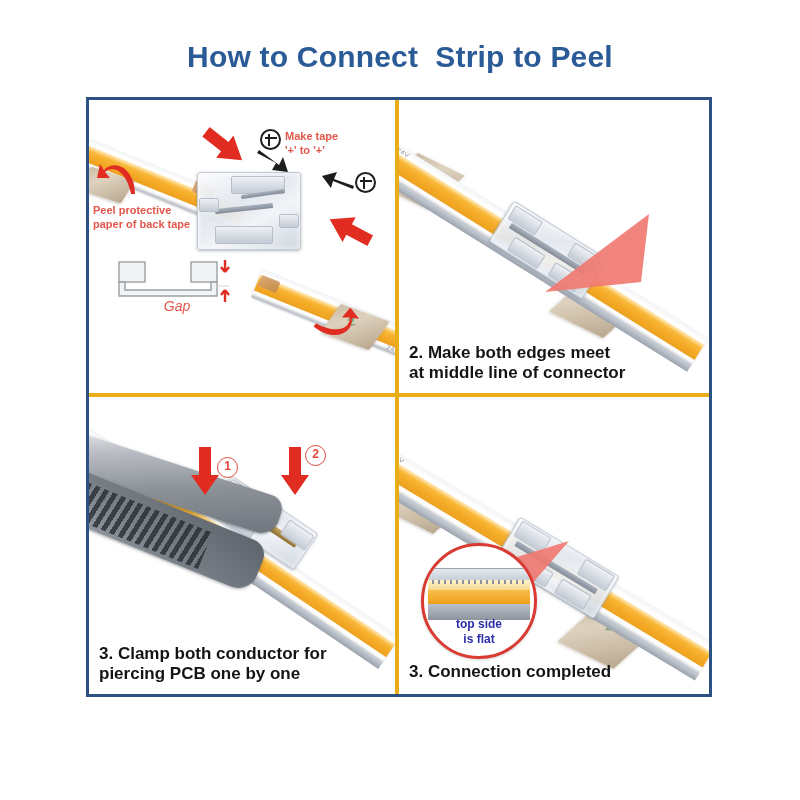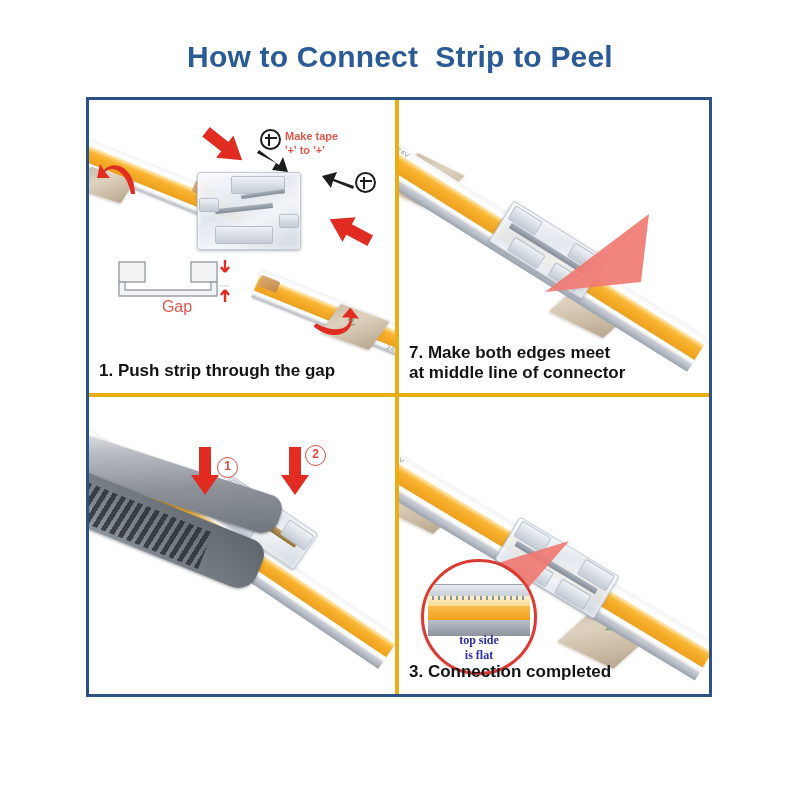--- a/index.html
+++ b/index.html
@@ -220,24 +220,25 @@
   }
 
   
   .gap-diagram {
     position: absolute;
     z-index: 30;
   }
   .gap-label {
     position: absolute;
     color: #e2574b;
-    font-size: 16px;
+    font-size: 14px;
     text-align: center;
     width: 100%;
     top: 40px;
+    font-style: italic;
   }
 
   
   .inset-circle {
     position: absolute;
     border-radius: 50%;
     border: 3px solid #d93b33;
     background: #ffffff;
     overflow: hidden;
     z-index: 38;
@@ -358,38 +359,39 @@
       </div>
       <div class="annot-red" style="left:196px; top:30px; width:86px;">Make tape
 '+'  to  '+'</div>
       <div class="plus-badge" style="left:266px; top:72px;"></div>
       <div style="position:absolute; left:233px; top:70px;">
         <svg width="34" height="22" viewBox="0 0 34 22">
           <path d="M32 16 L12 9 L15 2 L0 6 L9 18 L11 11 L31 19 Z" fill="#1d1d1d"></path>
         </svg>
       </div>
 
+      <div class="annot-red" style="left:4px; top:104px; width:120px;">Peel protective
+paper of back tape</div>
 
       <div class="gap-diagram" style="left:28px; top:158px; width:120px; height:58px;">
         <svg width="120" height="48" viewBox="0 0 120 48">
           <rect x="2" y="4" width="26" height="20" fill="#f2f3f4" stroke="#9aa0a6" stroke-width="1.4"></rect>
           <rect x="74" y="4" width="26" height="20" fill="#f2f3f4" stroke="#9aa0a6" stroke-width="1.4"></rect>
           <path d="M2 24 L2 38 L100 38 L100 24 L94 24 L94 32 L8 32 L8 24 Z" fill="#f2f3f4" stroke="#9aa0a6" stroke-width="1.4"></path>
           <line x1="100" y1="28" x2="112" y2="28" stroke="#d0d3d7" stroke-width="1"></line>
         </svg>
         <div style="position:absolute; left:101px; top:2px;">
           <svg width="14" height="42" viewBox="0 0 14 42">
             <path d="M7 0 L7 12 M7 12 L3 7 M7 12 L11 7" stroke="#e12c22" stroke-width="2.4" fill="none"></path>
             <path d="M7 42 L7 30 M7 30 L3 35 M7 30 L11 35" stroke="#e12c22" stroke-width="2.4" fill="none"></path>
           </svg>
         </div>
         <div class="gap-label">Gap</div>
       </div>
 
-      <div class="caption one-line">1. Push strip through the gap</div>
     </div>
   </div>
 
   <div class="panel row-top">
     <div class="panel-inner">
 
       <div class="tape" style="left:-2px; top:58px; width:52px; height:46px; transform:rotate(26deg) skewX(-22deg);">
         <div class="tape-mark" style="left:20px; top:6px; transform:rotate(-30deg);">2</div>
       </div>
 
@@ -414,21 +416,21 @@
         <div class="clip" style="right:10px; bottom:2px; width:30px; height:14px;"></div>
       </div>
 
       <div class="inset-cone" style="left:146px; top:108px;">
         <svg width="110" height="90" viewBox="0 0 110 90">
           <path d="M104 6 L96 74 L0 84 Z" fill="#f07a72" opacity="0.92"></path>
         </svg>
       </div>
 
 
-      <div class="caption two-line">7. Make both edges meet
+      <div class="caption two-line">2. Make both edges meet
 at middle line of connector</div>
     </div>
   </div>
 
   <div class="panel col-left">
     <div class="panel-inner">
 
       <div class="strip" style="left:-30px; top:14px; width:400px; height:32px; transform:rotate(34deg);">
         <div class="pcb"></div>
         <div class="cob"></div>
@@ -464,20 +466,22 @@
       </div>
       <div class="num-badge" style="left:128px; top:60px;">1</div>
 
       <div class="arrow-red" style="left:192px; top:50px;">
         <svg width="28" height="48" viewBox="0 0 28 48">
           <path d="M8 0 L20 0 L20 28 L28 28 L14 48 L0 28 L8 28 Z" fill="#e12c22"></path>
         </svg>
       </div>
       <div class="num-badge" style="left:216px; top:48px;">2</div>
 
+      <div class="caption two-line">3. Clamp both conductor for
+piercing PCB one by one</div>
     </div>
   </div>
 
   <div class="panel">
     <div class="panel-inner">
 
       <div class="tape" style="left:4px; top:84px; width:52px; height:48px; transform:rotate(26deg) skewX(-22deg);">
         <div class="tape-mark" style="left:20px; top:4px; transform:rotate(-32deg);">2</div>
       </div>
 
@@ -501,21 +505,21 @@
         <div class="clip" style="left:22px; bottom:2px; width:34px; height:15px;"></div>
         <div class="clip" style="right:14px; bottom:2px; width:32px; height:15px;"></div>
       </div>
 
       <div class="inset-cone" style="left:66px; top:140px;">
         <svg width="110" height="80" viewBox="0 0 110 80">
           <path d="M104 4 L52 64 L0 36 Z" fill="#f07a72" opacity="0.92"></path>
         </svg>
       </div>
 
-      <div class="inset-circle" style="left:22px; top:162px; width:110px; height:110px;font-family:Liberation Serif, serif;">
+      <div class="inset-circle" style="left:22px; top:146px; width:110px; height:110px;">
         <div class="xsec" style="top:22px; height:54px;">
           <div class="lyr" style="top:0; height:12px; background:linear-gradient(to bottom,#e6eaef,#c6cdd6);
                       border-top:1.5px solid #9aa2ac;"></div>
           <div class="lyr" style="top:12px; height:10px; background:linear-gradient(to bottom,#fff3cf,#f6d98b);"></div>
           <div class="lyr" style="top:22px; height:14px; background:linear-gradient(to bottom,#f8bd4e,#ef9f18);"></div>
           <div class="lyr" style="top:36px; height:16px; background:linear-gradient(to bottom,#b9c0c9,#8d949d);"></div>
           <div style="position:absolute; left:4px; right:4px; top:12px; height:4px;
                       background:repeating-linear-gradient(to right,#8d949d 0 2px,transparent 2px 6px);"></div>
         </div>
         <div class="annot-blue" style="left:0; right:0; bottom:10px; font-size:12px;">top side

